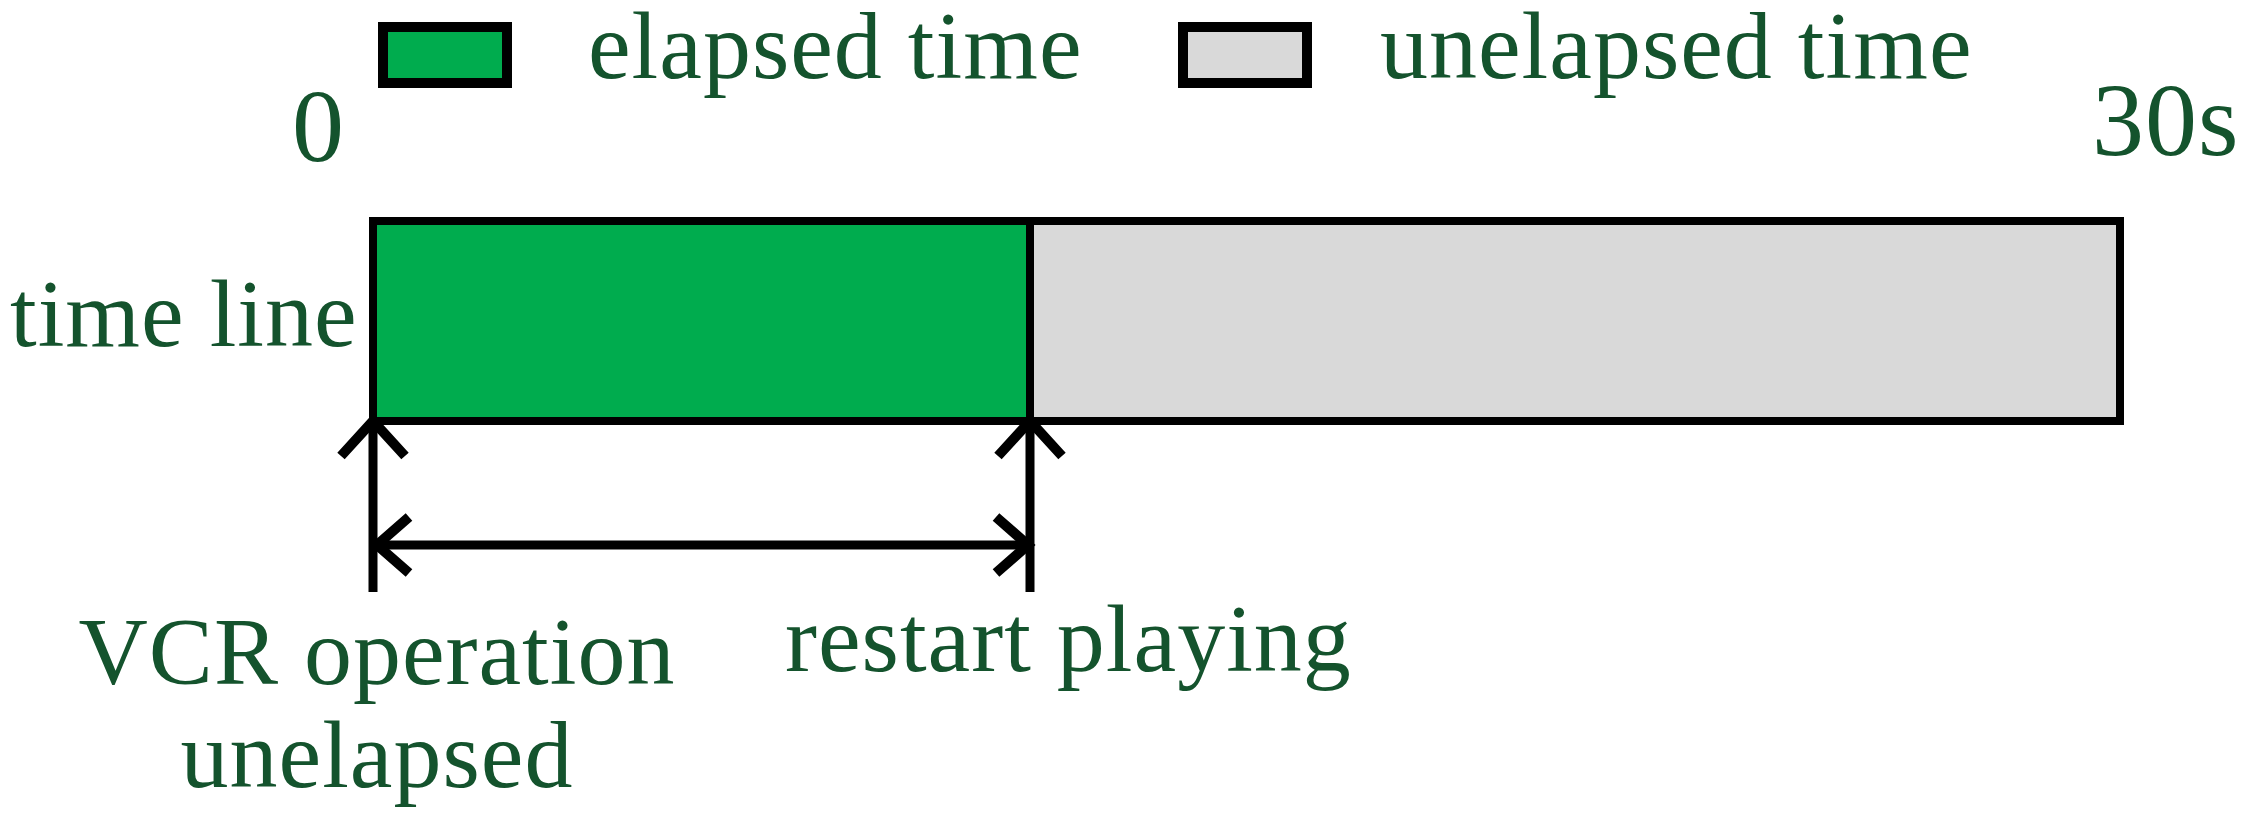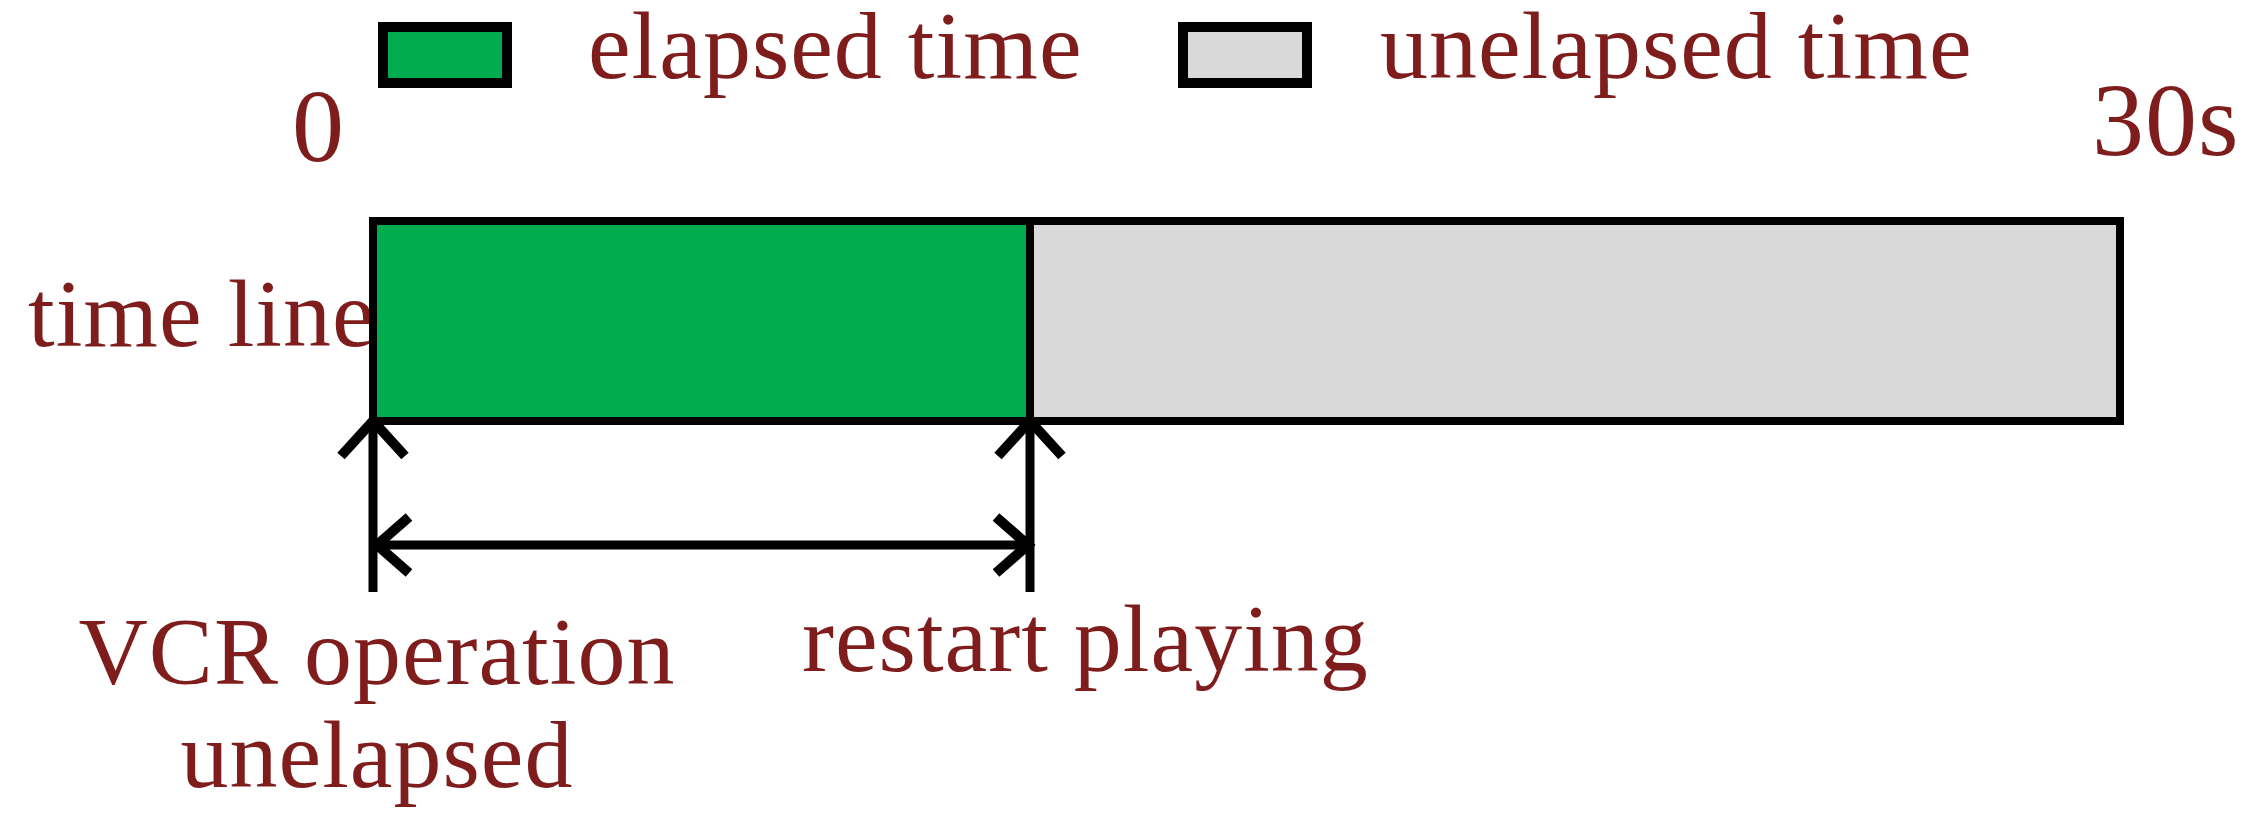--- a/index.html
+++ b/index.html
@@ -2,21 +2,21 @@
 <html><head>
 <meta charset="utf-8">
 <style>
   html, body { margin: 0; padding: 0; background: #ffffff; }
   .canvas {
     position: relative;
     width: 2262px;
     height: 815px;
     background: #ffffff;
     font-family: "Liberation Serif", serif;
-    color: #7f1d1d;
+    color: #14532d;
     overflow: hidden;
   }
   .label {
     position: absolute;
     white-space: nowrap;
     line-height: 1;
     letter-spacing: 1px;
   }
   .fs-text  { font-size: 96px; }
   .fs-tick  { font-size: 104px; }
@@ -46,41 +46,41 @@
     width: 1755px;
     height: 208px;
     border: 8px solid #000;
     box-sizing: border-box;
     display: flex;
   }
   .seg-elapsed   { height: 100%; }
   .seg-divider   { width: 8px; height: 100%; background: #000; flex: none; }
   .seg-unelapsed { height: 100%; flex: 1; }
 
-  .timeline-label { left: 28px; top: 266px; }
+  .timeline-label { left: 10px; top: 266px; }
 
   
   .delay-label { left: 445px; top: 453px; }
   .arrow-layer {
     position: absolute;
     left: 0; top: 0;
     width: 2262px;
     height: 815px;
     pointer-events: none;
   }
   .event-start {
     position: absolute;
     left: 60px;
     top: 600px;
     width: 634px;
     text-align: center;
     line-height: 103px;
     letter-spacing: 1px;
   }
-  .event-end { left: 802px; top: 591px; }
+  .event-end { left: 785px; top: 591px; }
 </style>
 </head>
 <body>
 
 <div class="canvas">
 
   <div class="swatch swatch-elapsed" style="background: rgb(0, 172, 78);"></div>
   <div class="label fs-text legend-label-elapsed">elapsed time</div>
 
   <div class="swatch swatch-unelapsed" style="background: rgb(217, 217, 217);"></div>

